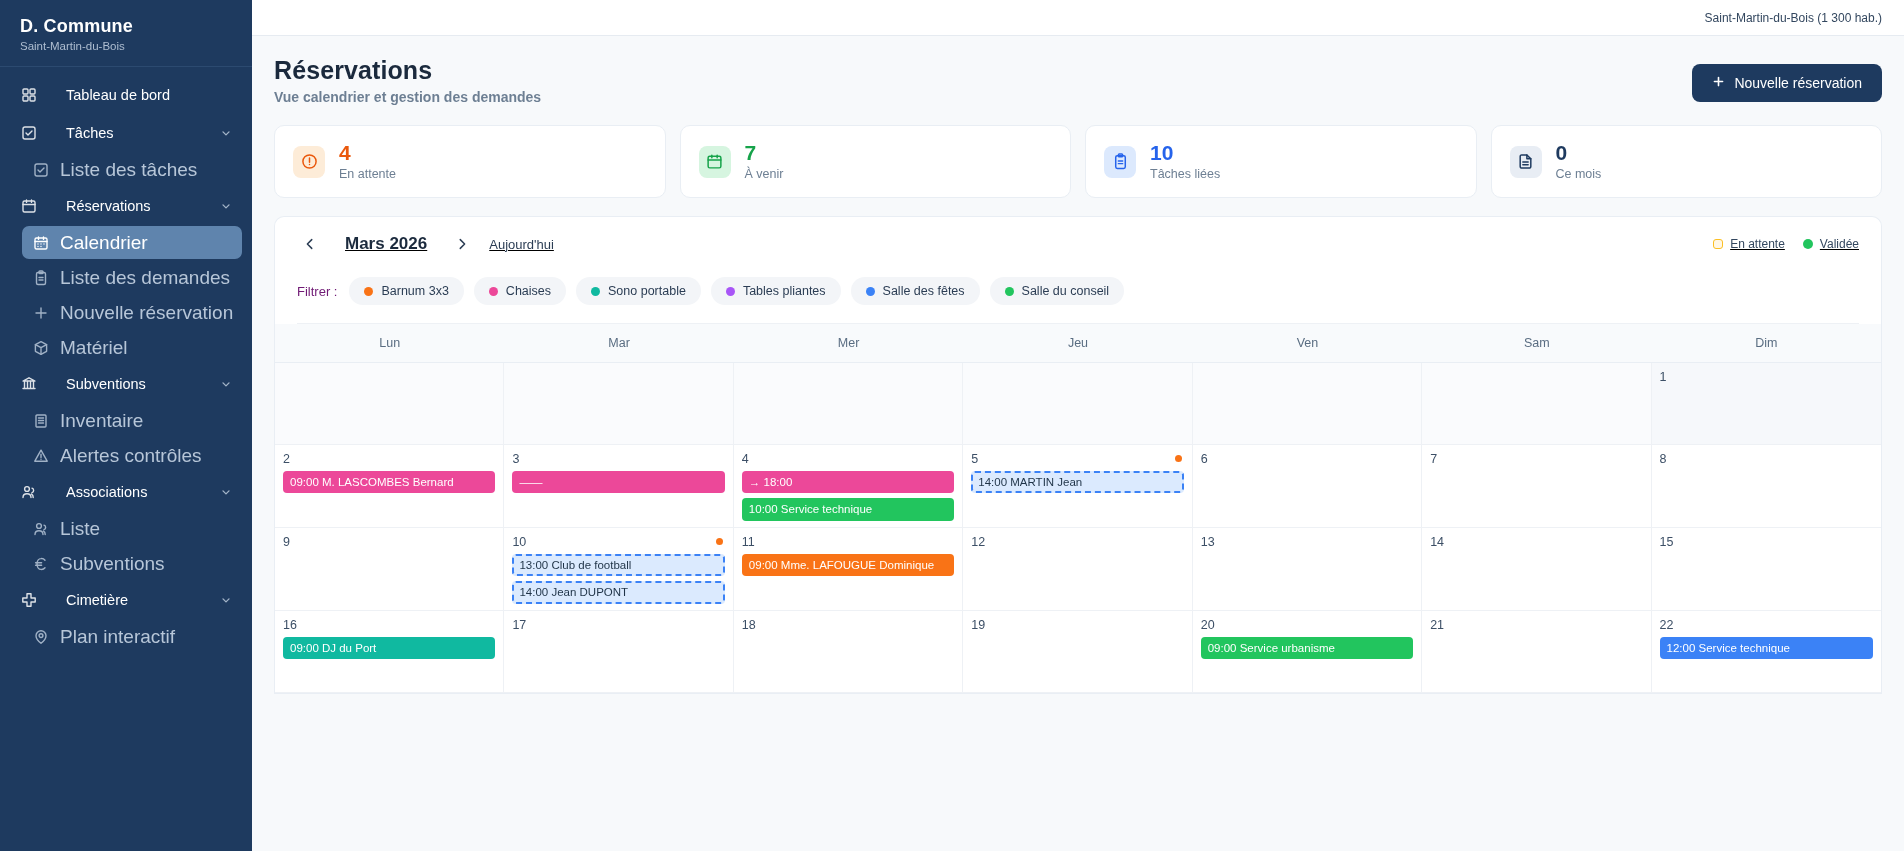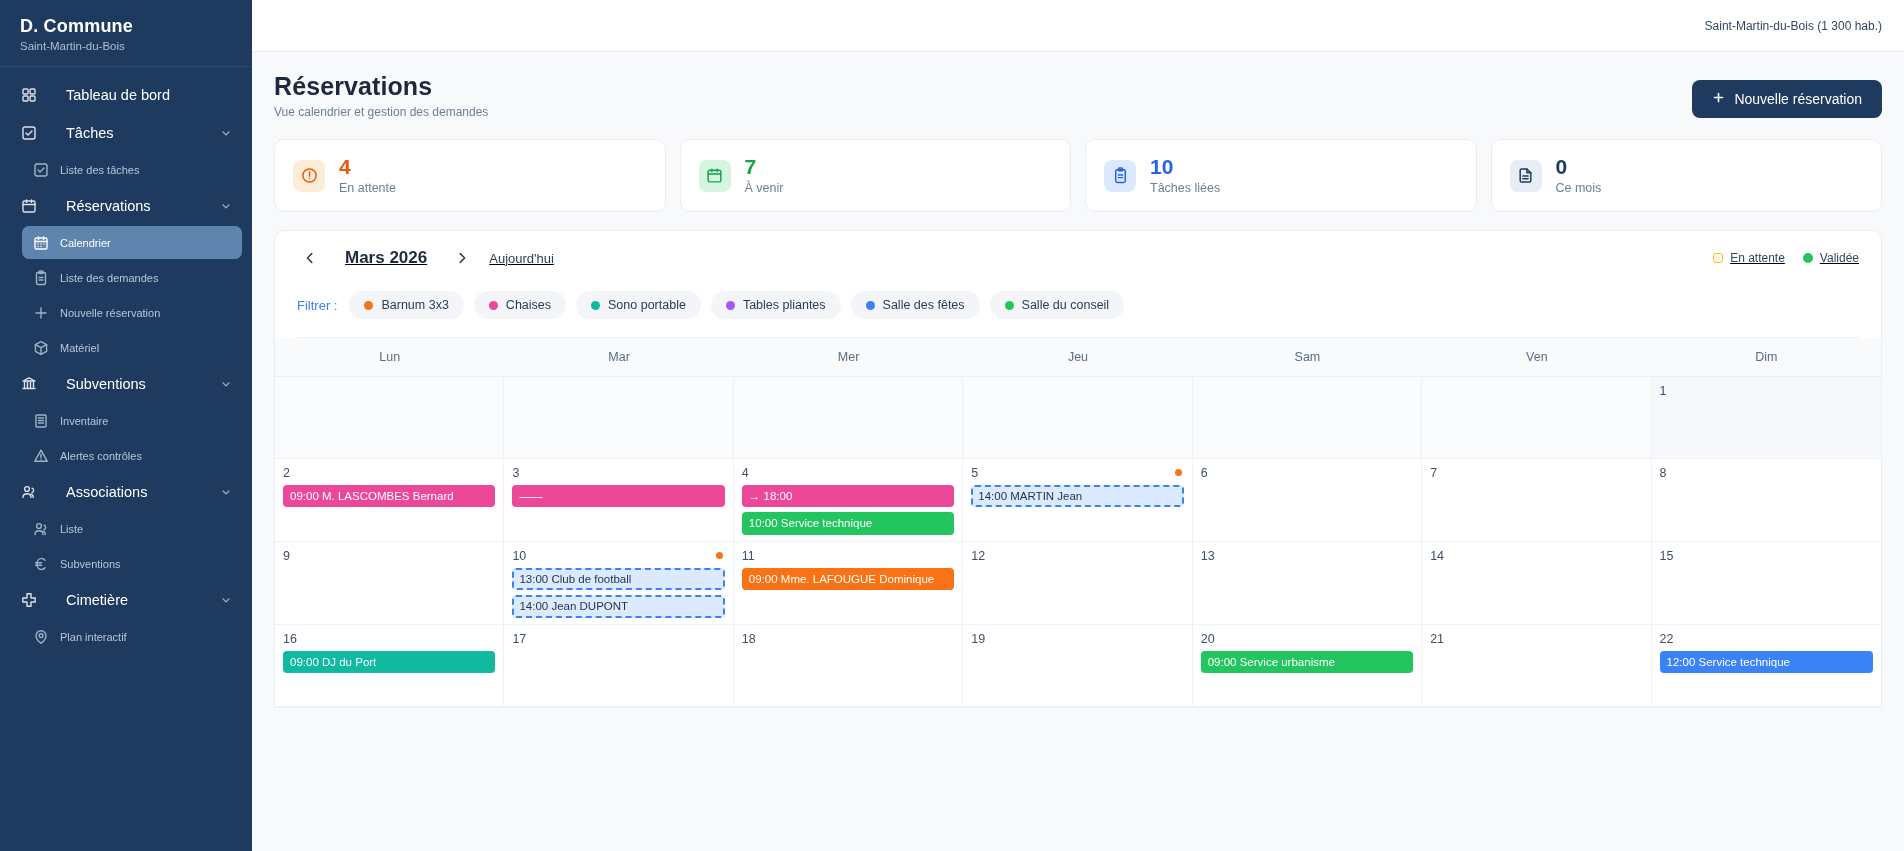--- a/index.html
+++ b/index.html
@@ -25,42 +25,42 @@
     display: flex; align-items: center; gap: 29px;
     height: 36px; margin: 2px 10px; padding: 0 10px;
     border-radius: 7px; cursor: pointer;
     font-size: 14.5px; color: #ffffff; white-space: nowrap;
   }
   .nav-item .chev { margin-left: auto; opacity: .75; display:flex; }
   .nav-sub {
     display: flex; align-items: center; gap: 11px;
     height: 33px; margin: 2px 10px 2px 22px; padding: 0 10px;
     border-radius: 7px; cursor: pointer;
-    font-size: 11px; color: #b7c6d8; white-space: nowrap;
+    font-size: 19px; color: #b7c6d8; white-space: nowrap;
   }
   .nav-sub.active { background: #5f84ad; color: #ffffff; }
   .nav-sub.active .ico { color:#fff; opacity:1; }
   .ico { width: 17px; height: 17px; display: inline-flex; align-items: center; justify-content: center; flex: 0 0 17px; opacity: .85; }
   .ico svg { width: 16px; height: 16px; display:block; }
 
   
   .main { flex: 1 1 auto; height: 851px; overflow: hidden; background: #f7f9fb; }
   .topbar {
-    height: 52px; background: #ffffff; border-bottom: 1px solid #e6ebf1;
+    height: 36px; background: #ffffff; border-bottom: 1px solid #e6ebf1;
     display: flex; align-items: center; justify-content: flex-end;
     padding: 16px 22px;
   }
   .topbar-commune { font-size: 12px; color: #33475f; }
 
   .page-head {
     display: flex; align-items: flex-start; justify-content: space-between;
     padding: 20px 22px 10px 22px;
   }
   .page-title { font-size: 25px; font-weight: bold; color: #1b2a3d; letter-spacing: .1px; }
-  .page-sub { font-size: 12px; color: #6d7f93; margin-top: 4px; }
+  .page-sub { font-size: 14px; color: #6d7f93; margin-top: 4px; font-weight: bold; }
   .btn-primary {
     display: inline-flex; align-items: center; gap: 9px;
     background: #1e3a5f; color: #fff; border: none; cursor: pointer;
     font-size: 14px; font-family: inherit;
     padding: 11px 20px; border-radius: 8px; margin-top: 8px;
   }
 
   
   .stats { display: flex; gap: 14px; padding: 10px 22px 0 22px; }
   .stat {
@@ -83,21 +83,21 @@
     width: 26px; height: 26px; border: none; background: transparent; cursor: pointer;
     display:flex; align-items:center; justify-content:center; color:#2b3d54;
   }
   .month-label { font-size: 17px; font-weight: bold; color: #1b2a3d; margin: 0 22px; }
   .today-link { font-size: 13px; color: #2b3d54; margin-left: 14px; cursor: pointer; }
   .legend { margin-left: auto; display: flex; align-items: center; gap: 18px; }
   .legend-item { display:flex; align-items:center; gap: 7px; font-size: 12px; color: #33475f; }
   .dot { width: 10px; height: 10px; border-radius: 3px; display:inline-block; }
 
   .cal-row2 { display: flex; align-items: center; gap: 10px; padding: 20px 0 0 0; flex-wrap: nowrap; }
-  .filter-label { font-size: 13px; color: #3b82f6; margin-right: 2px; }
+  .filter-label { font-size: 13px; color: #701a75; margin-right: 2px; }
   .chip {
     display:inline-flex; align-items:center; gap: 8px;
     background: #f3f5f8; border: none; border-radius: 16px;
     padding: 7px 15px; font-size: 12.5px; color: #2b3d54; cursor: pointer;
     font-family: inherit; white-space: nowrap;
   }
   .chip .dot { border-radius: 50%; width: 9px; height: 9px; }
   .tools-rule { border-top: 1px solid #eef1f5; margin-top: 18px; }
 
   
@@ -442,22 +442,22 @@
         </div>
       <div class="tools-rule"></div>
     </div>
 
     <div class="cal-grid">
       <div class="dow-row" id="dow-row">
           <div class="dow">Lun</div>
           <div class="dow">Mar</div>
           <div class="dow">Mer</div>
           <div class="dow">Jeu</div>
+          <div class="dow">Ven</div>
           <div class="dow">Sam</div>
-          <div class="dow">Ven</div>
           <div class="dow">Dim</div>
         </div>
       <div id="weeks">
           <div class="wk-row">
             <div class="cell other"></div>
             <div class="cell other"></div>
             <div class="cell other"></div>
             <div class="cell other"></div>
             <div class="cell other"></div>
             <div class="cell other"></div>

